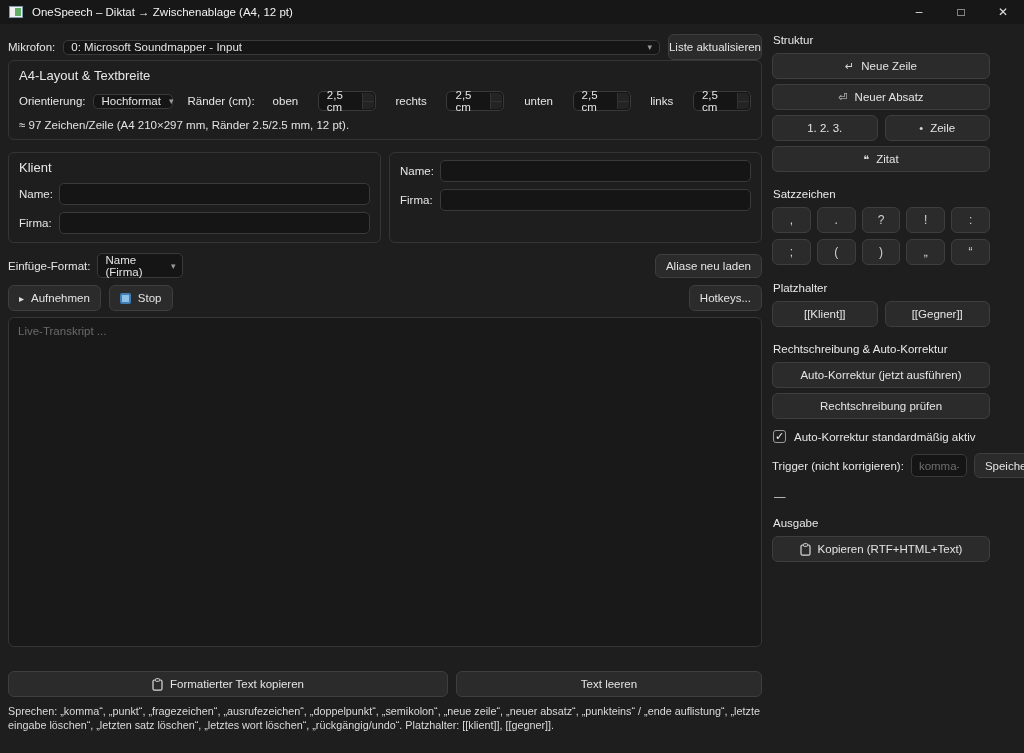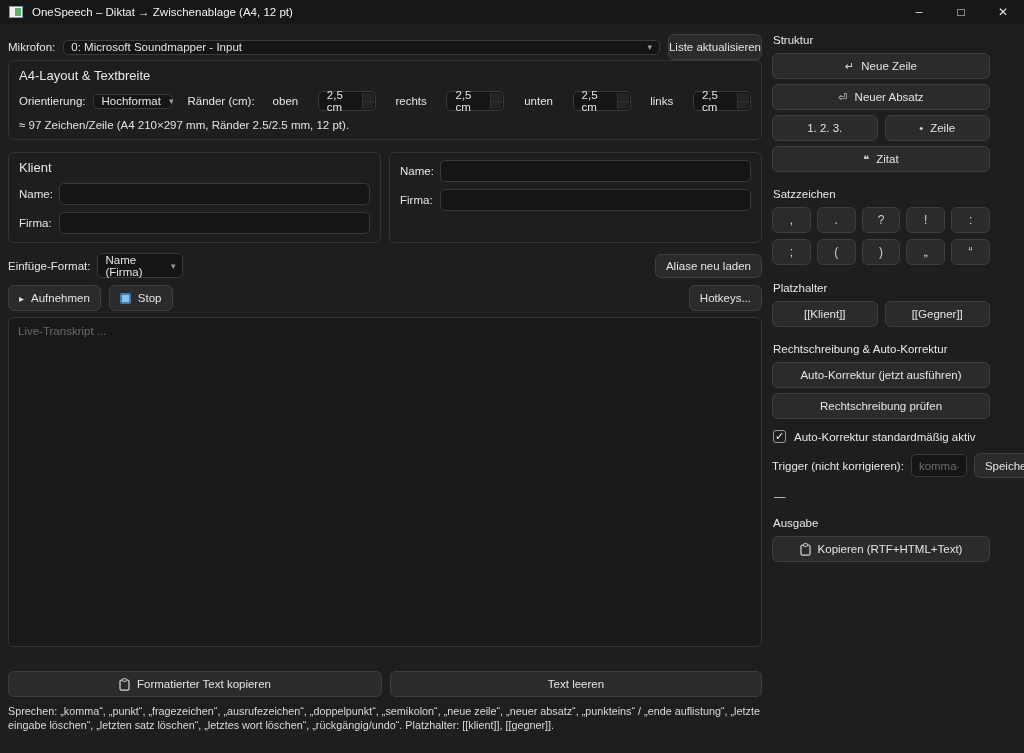--- a/index.html
+++ b/index.html
@@ -88,21 +88,21 @@
   .play-icon { color:#dedede; font-size:10px; }
   .stop-icon { width:11px; height:11px; background:#8fc1e8; border:2px solid #3f7fb5; border-radius:2px; display:inline-block; }
 
   .transcript {
     width:754px; height:330px; background:#191919; border:1px solid #363636; border-radius:6px;
     resize:none; color:#e4e4e4; font-family:inherit; font-size:11.5px; padding:7px 9px; outline:none;
   }
   .transcript::placeholder { color:#6a6a6a; }
 
   .bottom-row { display:flex; gap:8px; margin-top:24px; width:754px; }
-  .bottom-row .btn.copy-fmt { width:374px; flex:none; }
+  .bottom-row .btn.copy-fmt { width:440px; flex:none; }
   .bottom-row .btn.clear { flex:1; }
   .hint { width:756px; margin-top:7px; font-size:10.8px; line-height:1.32; color:#dadada; }
 
   
   .section-label { font-size:11.5px; color:#e8e8e8; margin:0 0 7px 1px; }
   .sb-gap { margin-top:11px; }
   .sidebar .btn { margin-bottom:5px; }
   .pair-row { display:flex; gap:7px; margin-bottom:5px; }
   .pair-row .btn { flex:1; margin-bottom:0; }
   .punct-row { display:flex; gap:6px; margin-bottom:6px; }

